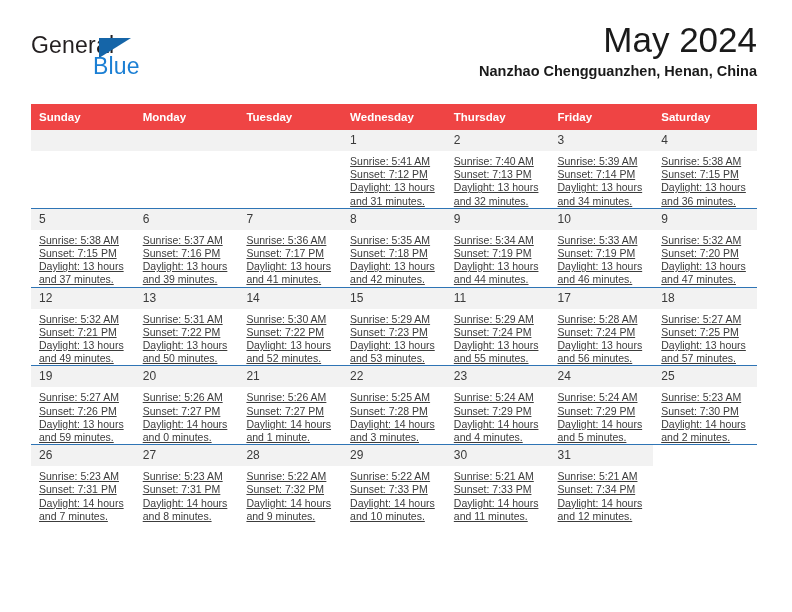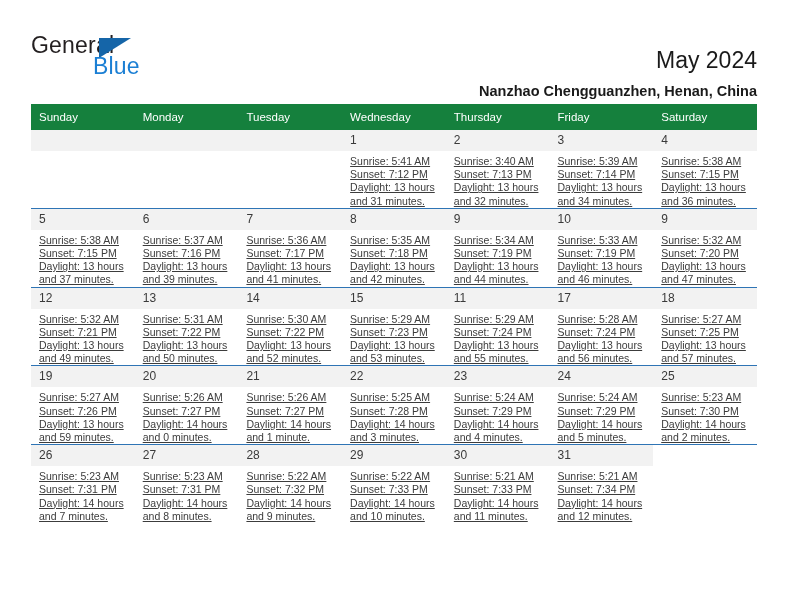--- a/index.html
+++ b/index.html
@@ -64,49 +64,48 @@
     border-bottom: 20px solid transparent;
   }
 
   .title-block {
     position: absolute;
     right: 0;
     top: 0;
     text-align: right;
   }
   .month-title {
-    font-size: 23px;
+    font-size: 35px;
     color: #1a1a1a;
     line-height: 32px;
     white-space: nowrap;
-    margin-top: 20px;
   }
   .location {
     margin-top: 6px;
     font-size: 14.5px;
     color: #1a1a1a;
     line-height: 18px;
     white-space: nowrap;
     font-weight: bold;
   }
 
   
   .cal {
     position: absolute;
     left: 31px;
     top: 104px;
     width: 726px;
     border-collapse: collapse;
     table-layout: fixed;
   }
   .cal thead th {
-    background: #15803d;
+    background: #ef4444;
     color: #ffffff;
     font-size: 11.5px;
-    font-weight: normal;
+    font-weight: bold;
     text-align: left;
     padding: 6px 0 7px 8px;
     height: 13px;
     border: none;
   }
   .cal tbody td {
     vertical-align: top;
     width: 103.71px;
     height: 75px;
     padding: 0;
@@ -191,21 +190,21 @@
             <div class="info">
               <div>Sunrise: 5:41 AM</div>
               <div>Sunset: 7:12 PM</div>
               <div>Daylight: 13 hours</div>
               <div>and 31 minutes.</div>
             </div>
           </td>
           <td>
             <span class="daynum">2</span>
             <div class="info">
-              <div>Sunrise: 3:40 AM</div>
+              <div>Sunrise: 7:40 AM</div>
               <div>Sunset: 7:13 PM</div>
               <div>Daylight: 13 hours</div>
               <div>and 32 minutes.</div>
             </div>
           </td>
           <td>
             <span class="daynum">3</span>
             <div class="info">
               <div>Sunrise: 5:39 AM</div>
               <div>Sunset: 7:14 PM</div>

